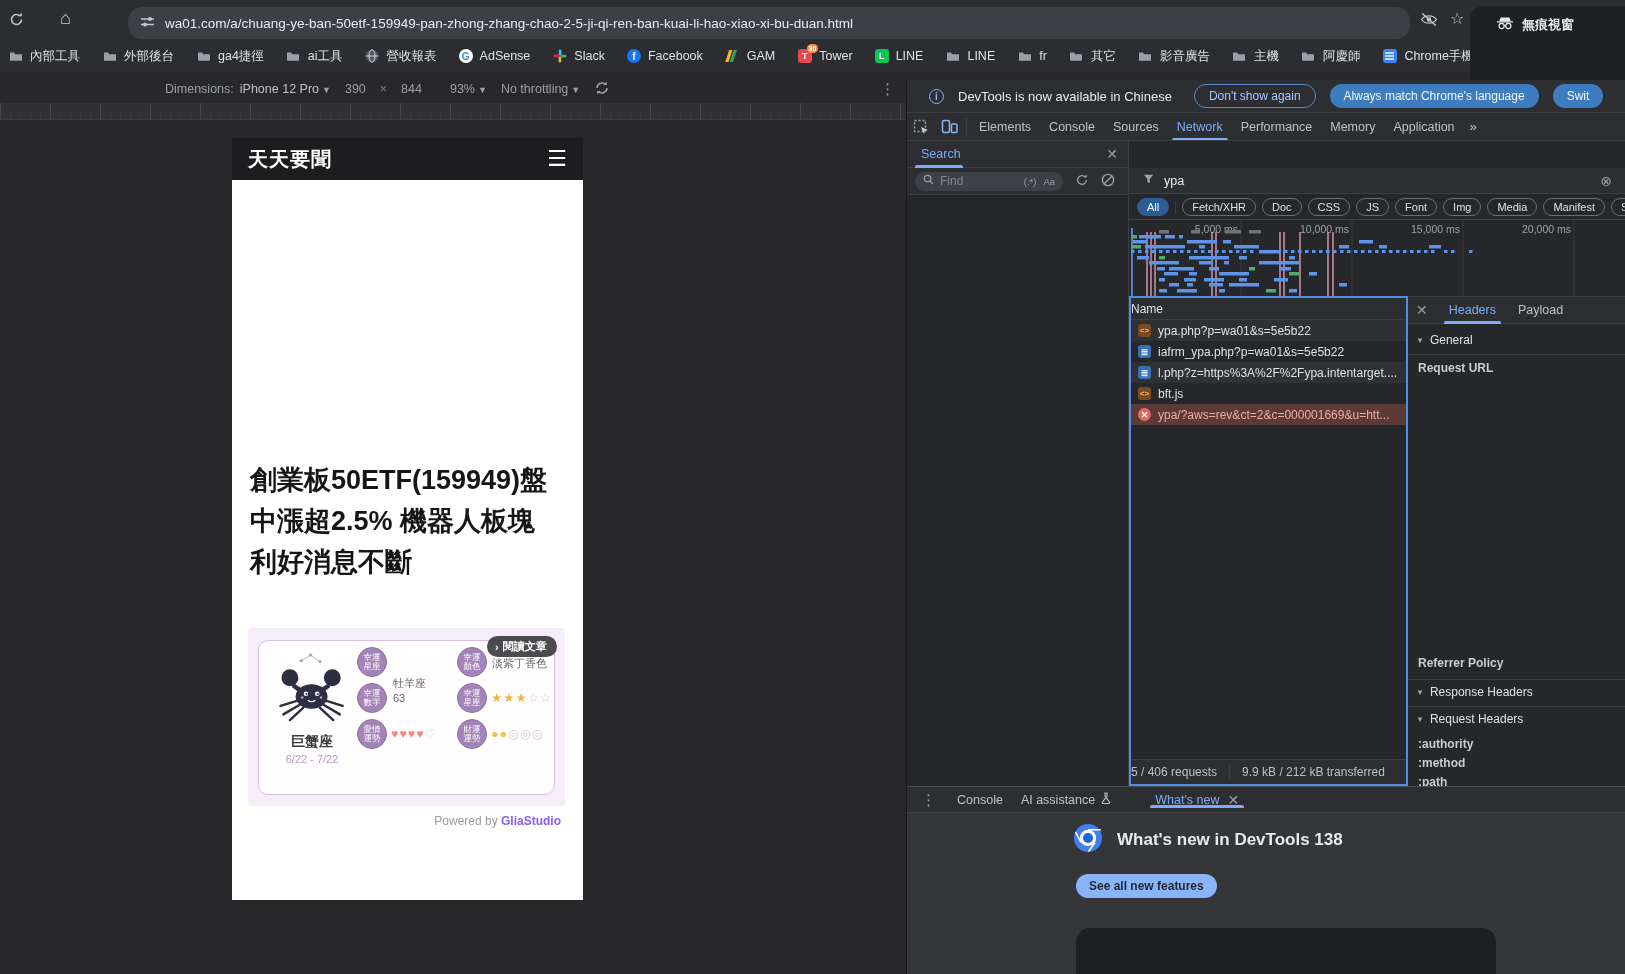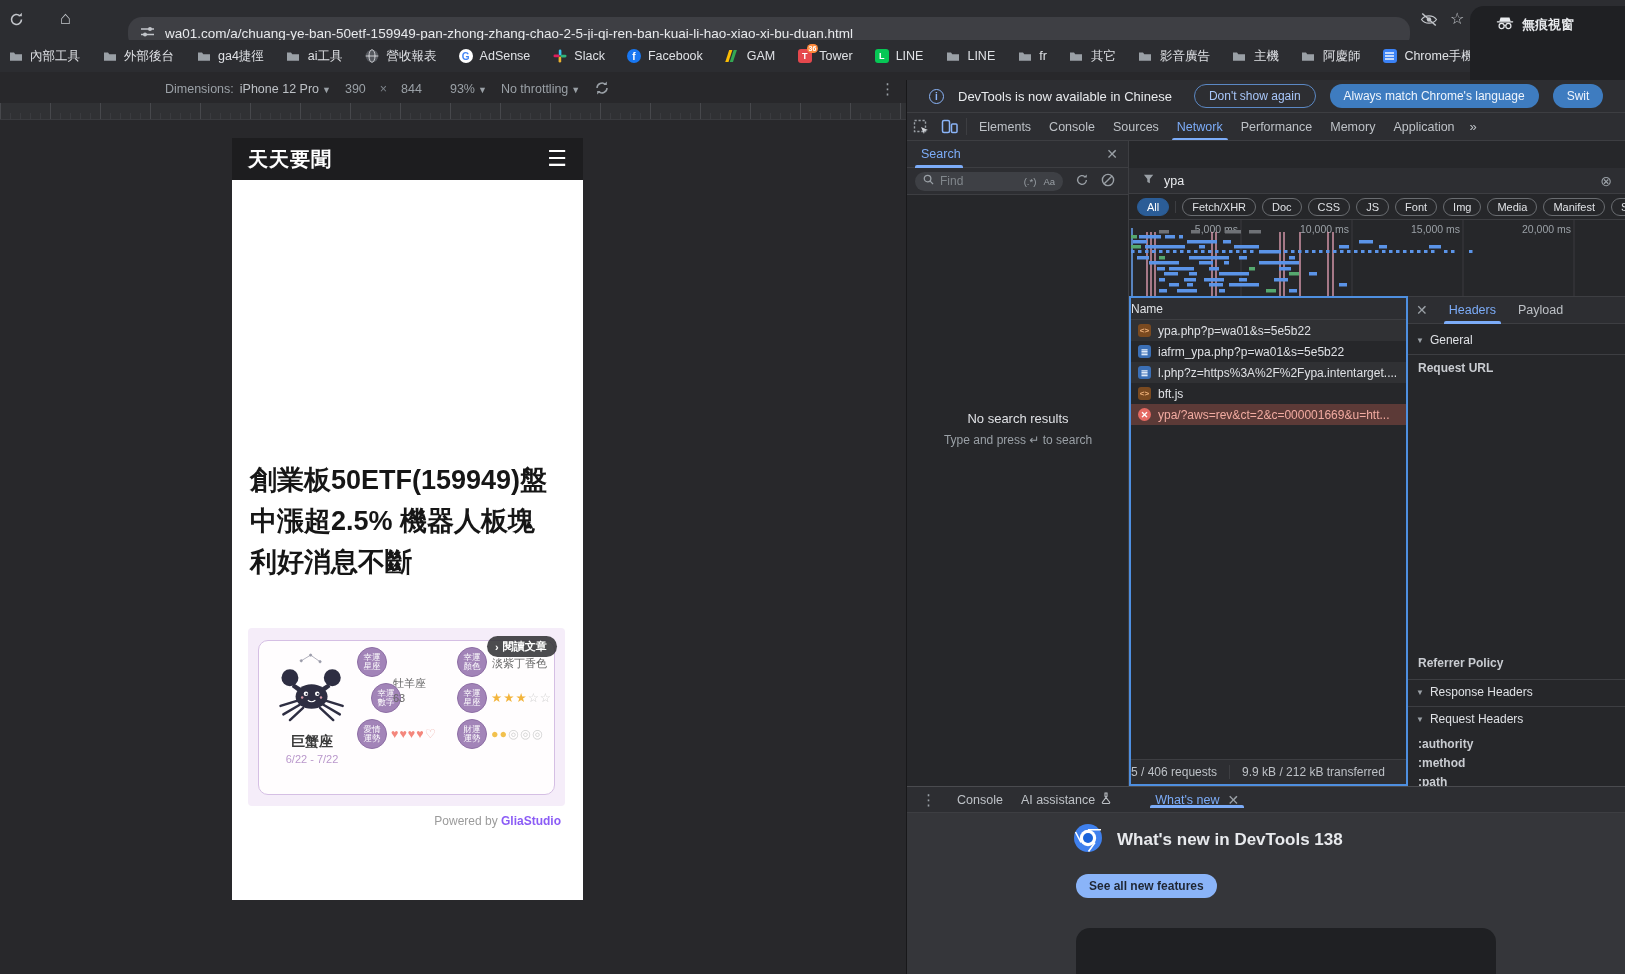--- a/index.html
+++ b/index.html
@@ -5,21 +5,21 @@
   html,body{margin:0;padding:0;background:#18181a;}
   *{box-sizing:border-box;}
   .screen{position:relative;width:1625px;height:974px;overflow:hidden;
     font-family:"Liberation Sans",sans-serif;background:#28282b;color:#dfe1e5;
     -webkit-font-smoothing:antialiased;}
   .abs{position:absolute;}
 
   
   .topbar{position:absolute;left:0;top:0;width:1625px;height:40px;background:#2c2d31;}
   .icon-btn{color:#c3c6cb;font-size:17px;line-height:17px;}
-  .urlbar{position:absolute;left:128px;top:17px;width:1282px;height:27px;border-radius:14px;
+  .urlbar{position:absolute;left:128px;top:7px;width:1282px;height:27px;border-radius:14px;
     background:#3e3f44;display:flex;align-items:center;padding:16px 12px;gap:10px;}
   .url-text{font-size:13.5px;color:#e8eaed;white-space:nowrap;overflow:hidden;}
   .incog-frag{position:absolute;left:1470px;top:6px;width:155px;height:74px;background:#1f2023;
     border-radius:14px 0 0 0;display:flex;align-items:flex-start;padding:10px 0 0 26px;gap:8px;}
   .incog-label{font-size:13px;color:#e8eaed;font-weight:bold;white-space:nowrap;}
 
   
   .bookmarks{position:absolute;left:0;top:40px;width:1470px;height:32px;background:#2c2d31;
     display:flex;align-items:center;padding-left:8px;gap:22px;overflow:hidden;}
   .bm{display:flex;align-items:center;gap:7px;font-size:12.5px;color:#dfe1e5;white-space:nowrap;position:relative;}
@@ -430,21 +430,21 @@
 
           <div class="zbadge" style="left:98px;top:6px;">
               <span>幸運星座</span>
             </div>
           <span class="zval" style="left:134px;top:15px;margin-top:20px;">牡羊座</span>
           <div class="zbadge" style="left:198px;top:6px;">
               <span>幸運顏色</span>
             </div>
           <span class="zval" style="left:233px;top:15px;">淡紫丁香色</span>
 
-          <div class="zbadge" style="left:112px;top:42px;align-items:center;">
+          <div class="zbadge" style="left:98px;top:42px;align-items:center;">
               <span>幸運數字</span>
             </div>
           <span class="zval" style="left:134px;top:51px;">63</span>
           <div class="zbadge" style="left:198px;top:42px;">
               <span>幸運星座</span>
             </div>
           <span class="zrate" style="left:232px;top:49px;"><span class="star-f">★★★</span><span class="star-e">☆☆</span></span>
 
           <div class="zbadge" style="left:98px;top:78px;">
               <span>愛情運勢</span>
@@ -517,24 +517,20 @@
               </span>
           </div>
           <span><svg width="14" height="14" viewBox="0 0 16 16">
                 <path d="M13 8a5 5 0 1 1-1.7-3.8" fill="none" stroke="#9aa0a6" stroke-width="1.5"></path>
                 <path d="M13.4 1.6v3.6H9.8z" fill="#9aa0a6"></path>
               </svg></span>
           <span><svg width="14" height="14" viewBox="0 0 14 14">
                 <circle cx="7" cy="7" r="5.6" fill="none" stroke="#9aa0a6" stroke-width="1.4"></circle>
                 <line x1="3.2" y1="10.8" x2="10.8" y2="3.2" stroke="#9aa0a6" stroke-width="1.4"></line>
               </svg></span>
-        </div>
-        <div class="sp-empty">
-          <div class="t1">No search results</div>
-          <div class="t2">Type and press ↵ to search</div>
         </div>
       </div>
 
       <div class="net-pane">
         <div class="net-toolbar dt-bar" style="border-bottom:1px solid #3d3e42;">
           <span class="rec-dot">
               <i></i>
             </span>
           <span><svg width="15" height="15" viewBox="0 0 14 14">
                 <circle cx="7" cy="7" r="5.6" fill="none" stroke="#9aa0a6" stroke-width="1.4"></circle>

